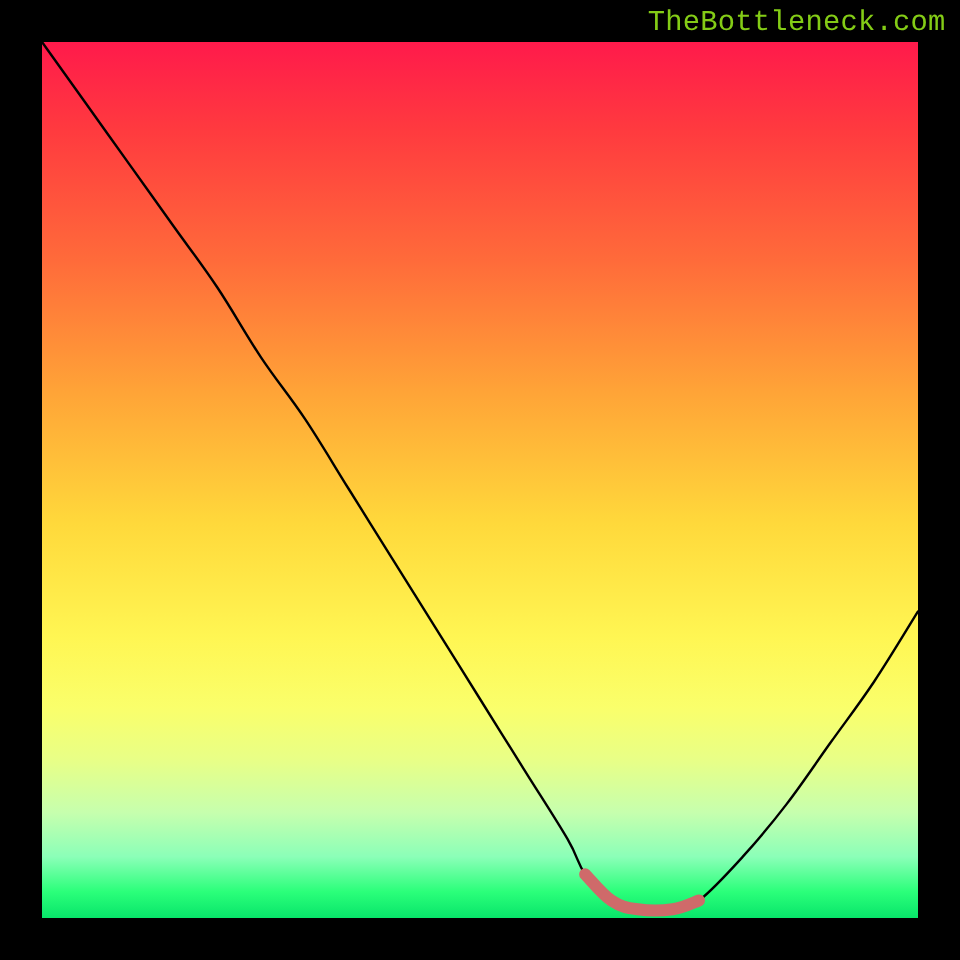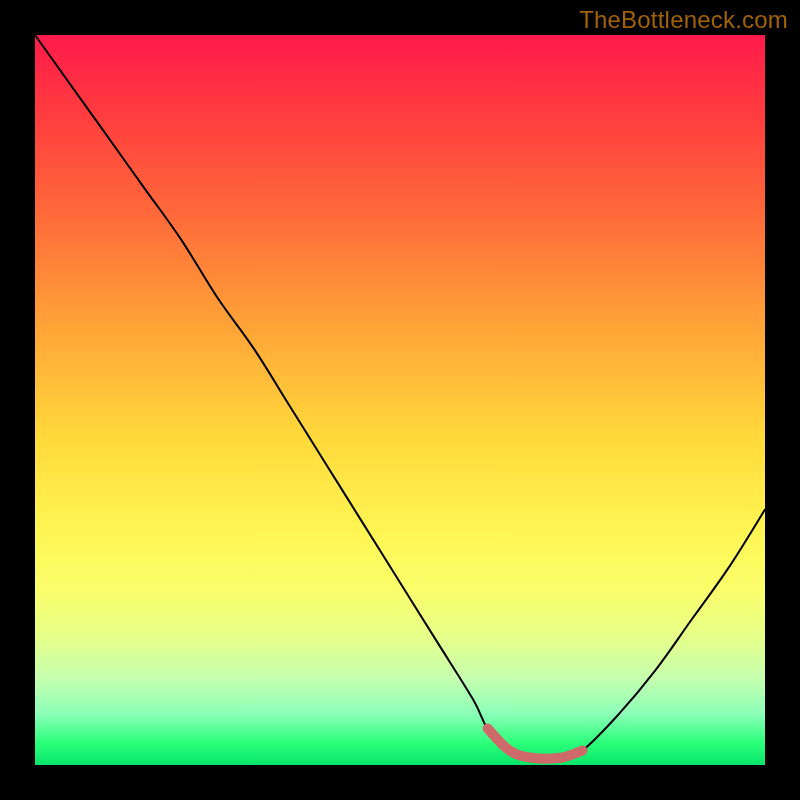--- a/index.html
+++ b/index.html
@@ -36,23 +36,23 @@
       #c6ffae 88%,
       #8bffb8 93%,
       #2bff7a 97%,
       #08e56a 100%
     );
   }
   .watermark {
     position: absolute;
     top: 6px;
     right: 12px;
-    font-family: Liberation Sans, sans-serif;
+    font-family: Liberation Mono, monospace;
     font-size: 24px;
-    color: #a16207;
+    color: #84cc16;
     letter-spacing: 0.2px;
     user-select: none;
   }
   svg.curve {
     position: absolute;
     left: 0;
     top: 0;
     width: 730px;
     height: 730px;
     overflow: visible;

